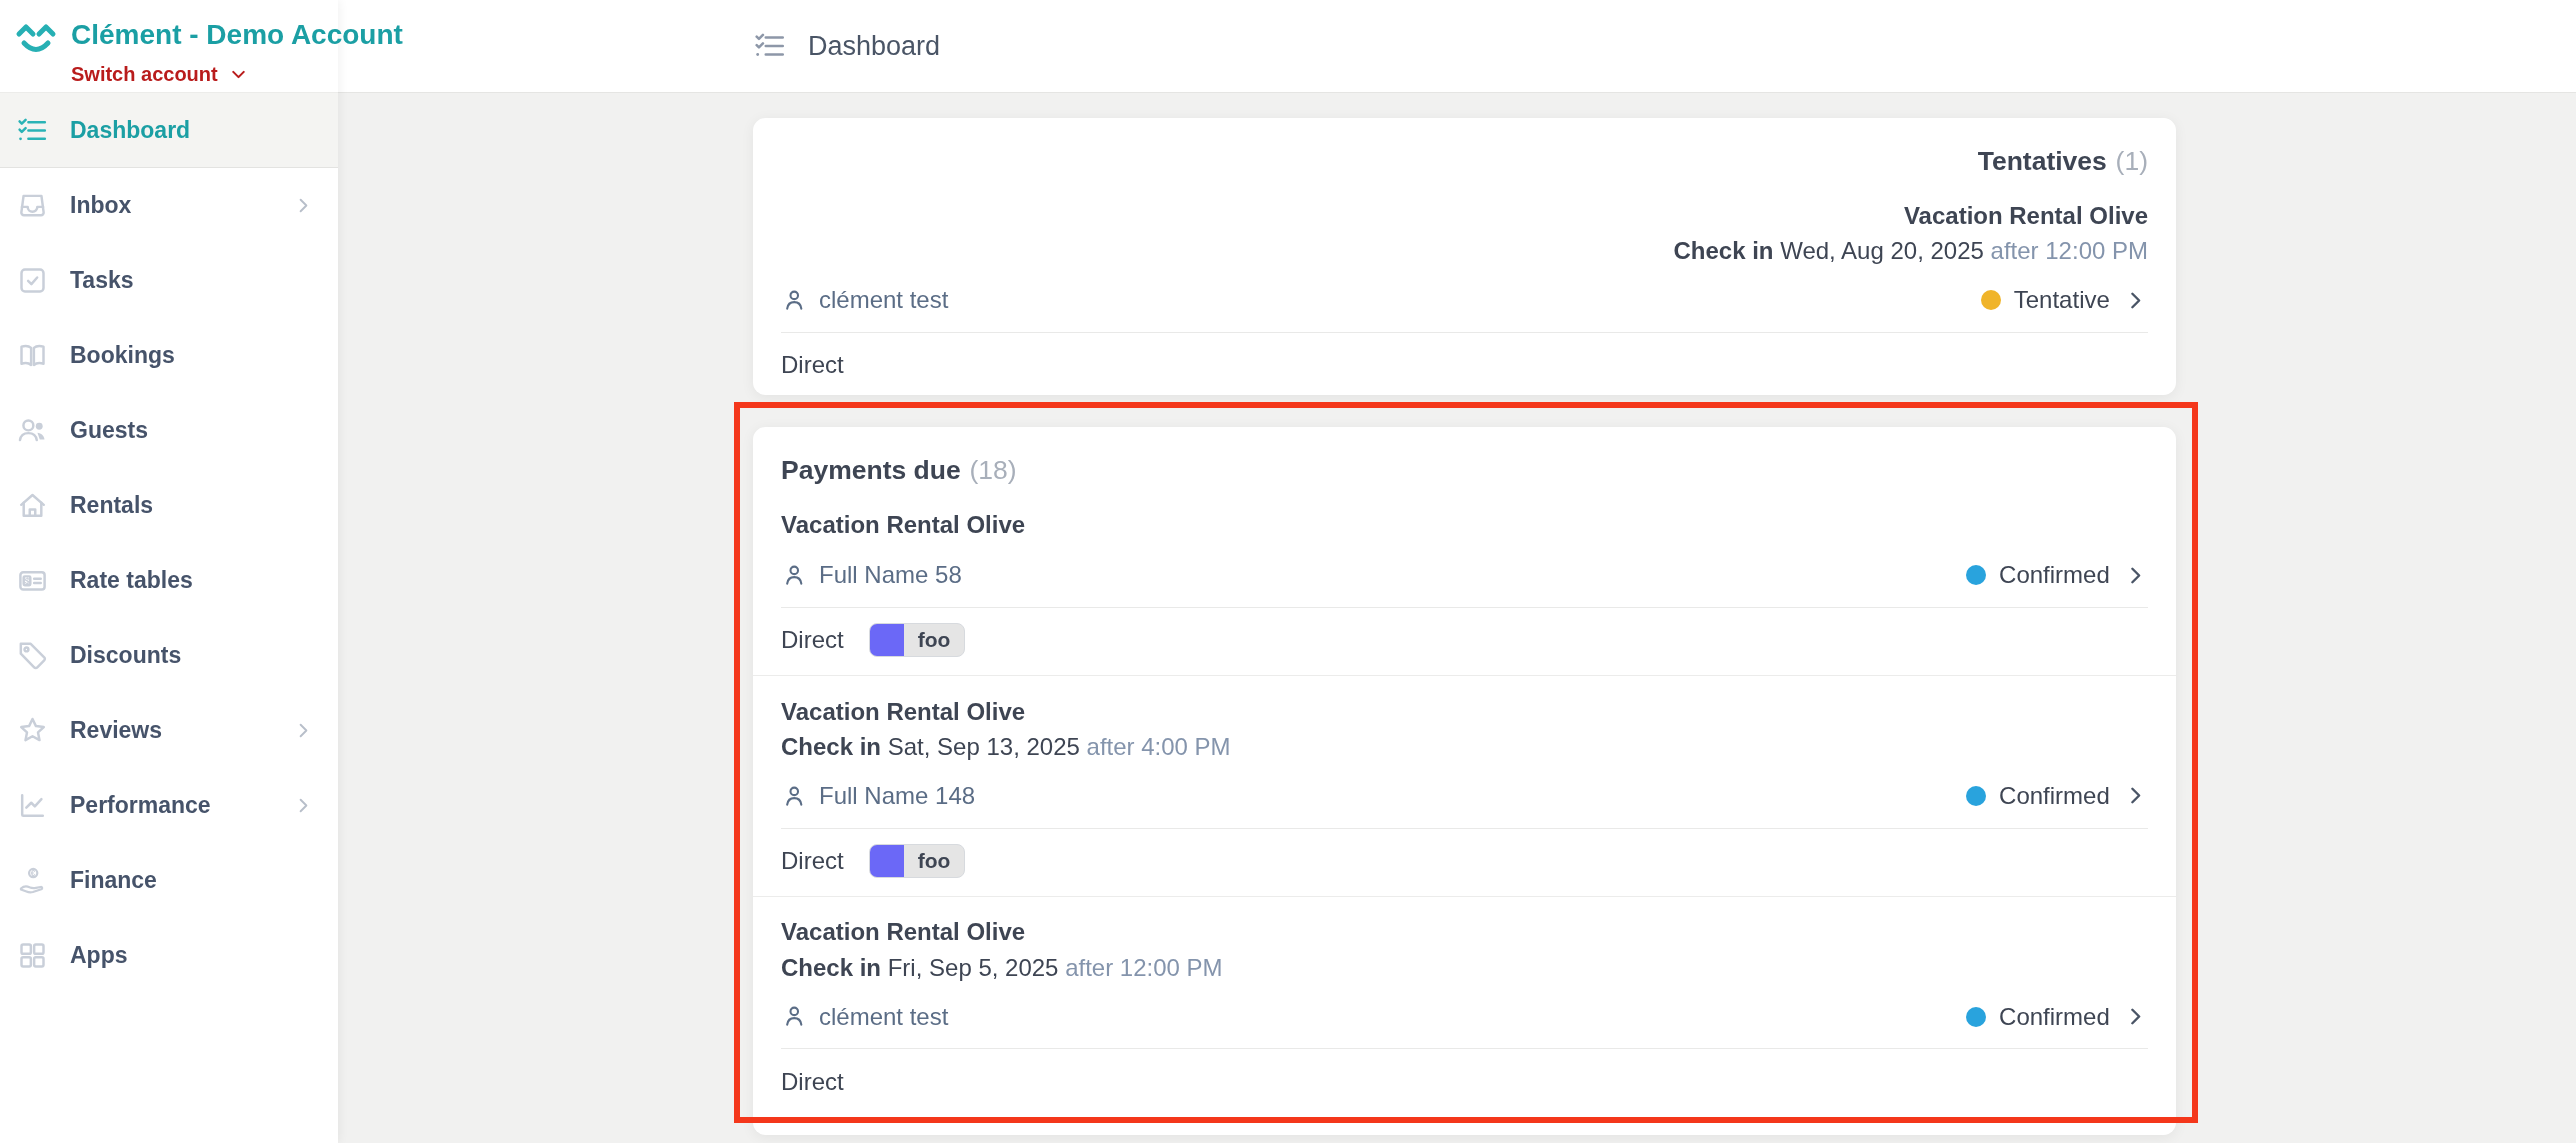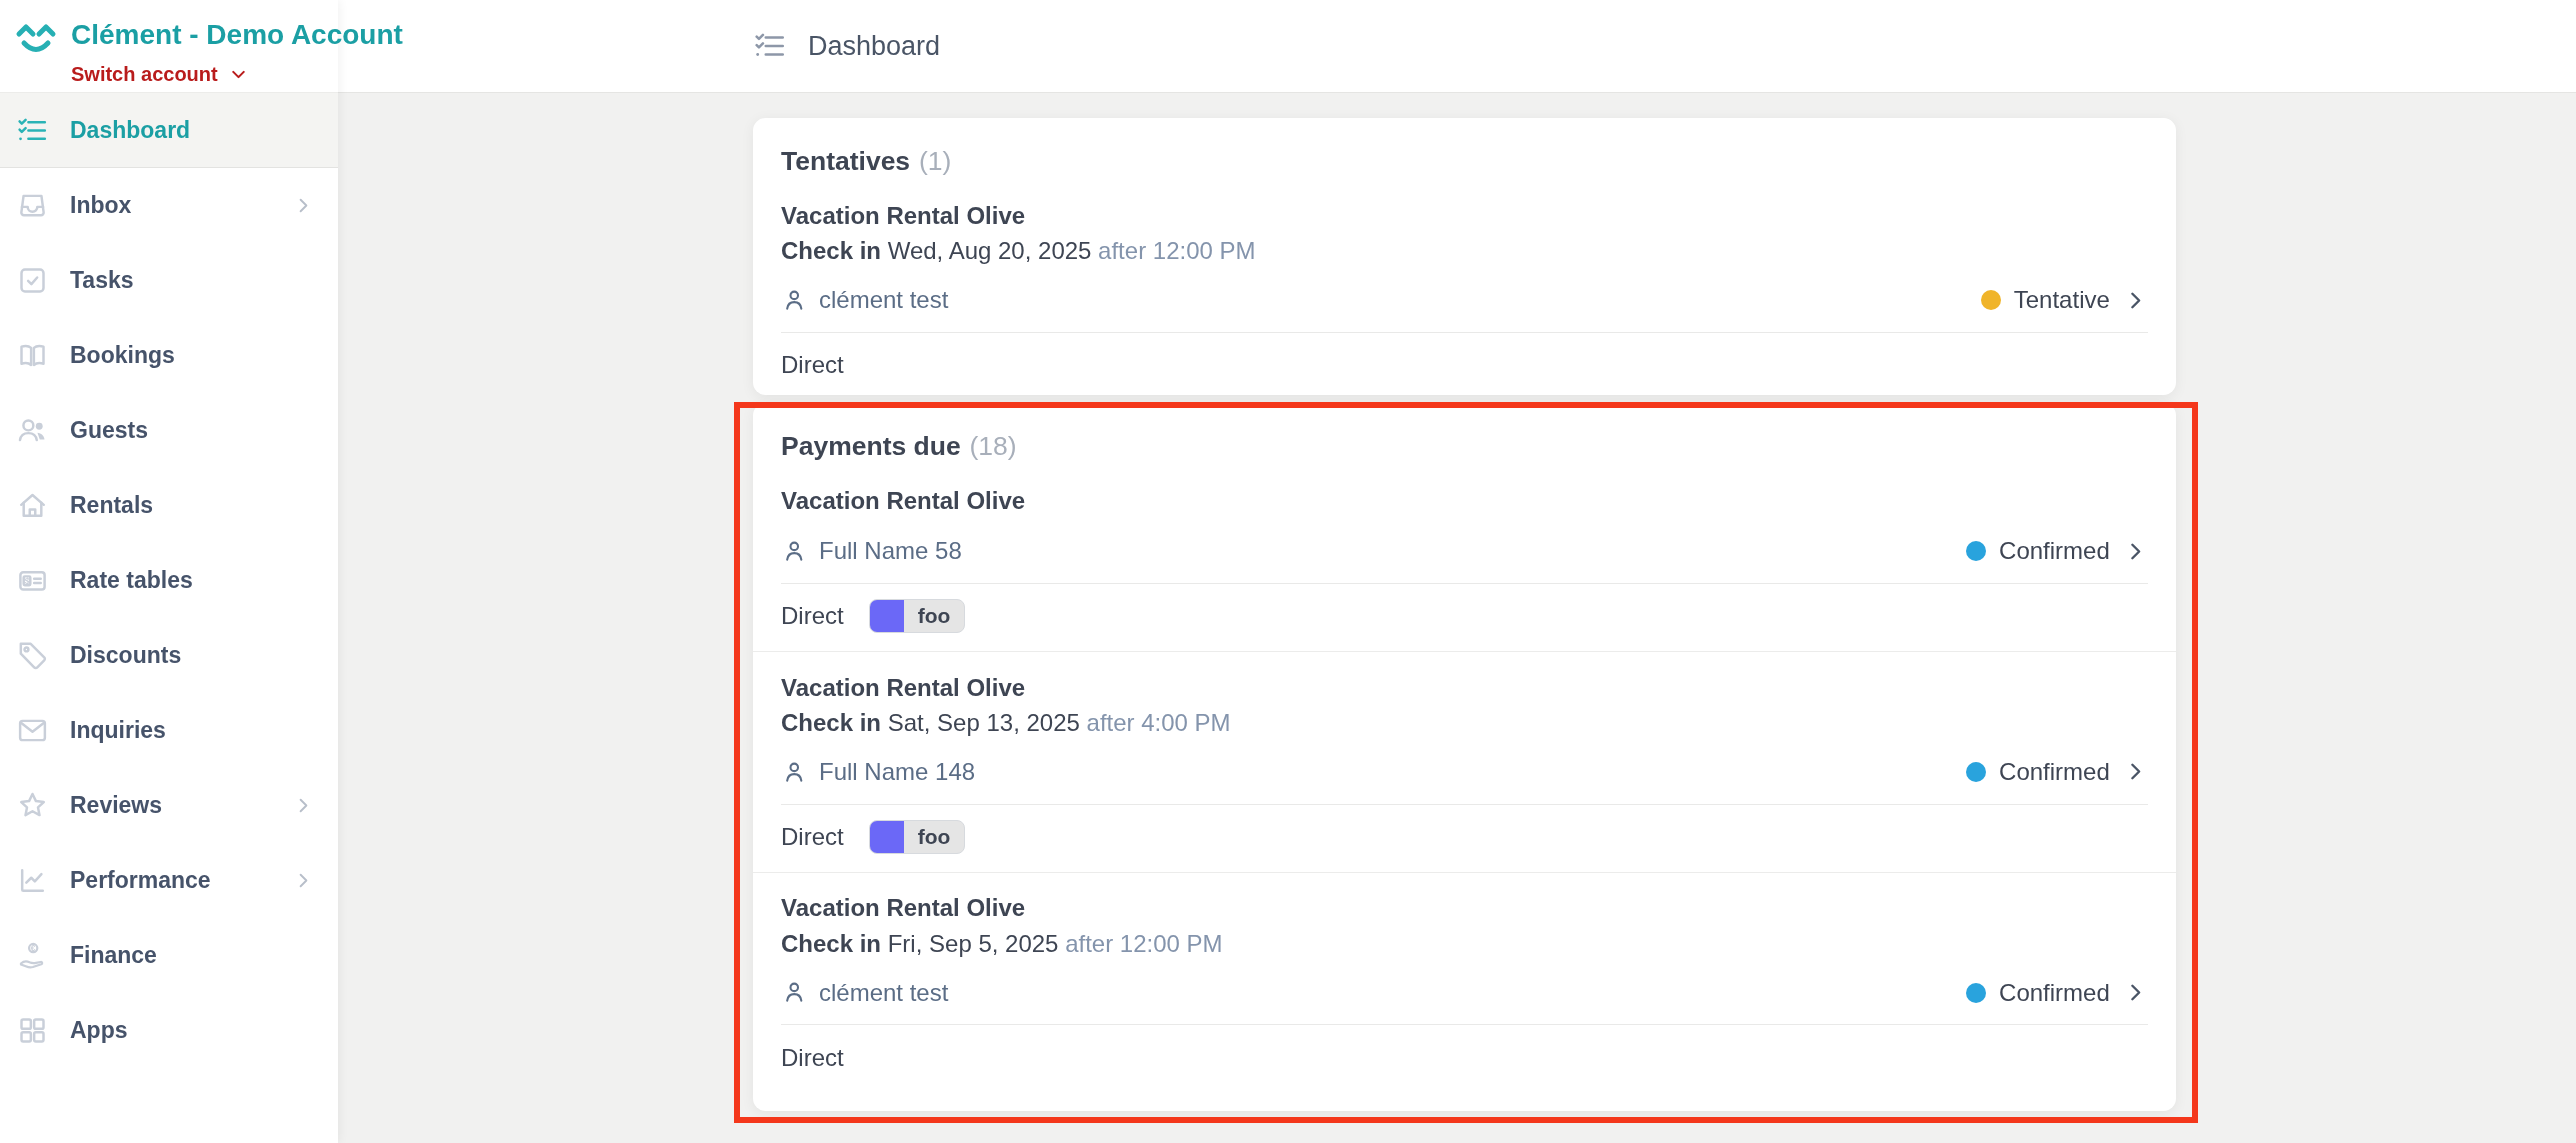--- a/index.html
+++ b/index.html
@@ -34,21 +34,21 @@
   .topbar-title { margin-left:415px; display:flex; align-items:center; gap:21px; }
   .topbar-title .ticon { width:34px; height:34px; color:#8d97a8; }
   .topbar-title .ttext { font-size:27px; color:#4a5566; }
   .content { padding:25px 0 0 415px; }
   .card {
     width:1423px; background:#ffffff; border-radius:12.4px;
     box-shadow:0 2.6px 14px rgba(0,0,0,0.06);
   }
   .card-title { padding:28px 28px 3.5px; font-size:26.5px; font-weight:600; color:#3e4553; }
   .card-title .count { color:#a8afba; font-weight:400; margin-left:8.8px; }
-  .card.tentatives { margin-bottom:8px; }
+  .card.tentatives { margin-bottom:32px;text-align:right; }
   .card.payments { height:708px; overflow:hidden; }
   .booking { padding:19.4px 28px 12.4px; }
   .card.payments .booking { padding-bottom:17.6px; }
   .b-rental { font-size:24px; font-weight:700; color:#3e4553; line-height:1.3; }
   .b-checkin { font-size:24px; color:#3e4553; margin-top:6.2px; }
   .b-bold { font-weight:700; }
   .b-muted { color:#8494ac; }
   .guest-row { display:flex; align-items:center; margin-top:21px; }
   .guest { display:flex; align-items:center; gap:11.5px; color:#5b6d86; font-size:24px; }
   .person { width:26.5px; height:26.5px; color:#5b6d86; }
@@ -158,27 +158,20 @@
     </div>
 
     <div class="nav-item">
       <svg class="nicon" viewBox="0 0 24 24" fill="none" stroke="currentColor" stroke-width="1.8" stroke-linecap="round" stroke-linejoin="round">
         <path d="M3.5 3.5h7.2l9.8 9.8a1.6 1.6 0 0 1 0 2.3l-5 5a1.6 1.6 0 0 1-2.3 0L3.5 10.7z"></path>
           <circle cx="7.6" cy="7.6" r="1.4"></circle>
       </svg>
       <span class="nlabel">Discounts</span>
     </div>
 
-    <div class="nav-item">
-      <svg class="nicon" viewBox="0 0 24 24" fill="none" stroke="currentColor" stroke-width="1.8" stroke-linecap="round" stroke-linejoin="round">
-        <rect x="3" y="5" width="18" height="14" rx="1.8"></rect>
-          <path d="M3.6 6.3L12 12.9l8.4-6.6"></path>
-      </svg>
-      <span class="nlabel">Inquiries</span>
-    </div>
 
     <div class="nav-item">
       <svg class="nicon" viewBox="0 0 24 24" fill="none" stroke="currentColor" stroke-width="1.8" stroke-linecap="round" stroke-linejoin="round">
         <path d="M12 3.6l2.5 5.2 5.7.7-4.2 3.9 1.1 5.6L12 16.2 6.9 19l1.1-5.6-4.2-3.9 5.7-.7z"></path>
       </svg>
       <span class="nlabel">Reviews</span>
       <svg class="nchev" viewBox="0 0 24 24" fill="none" stroke="currentColor" stroke-width="2" stroke-linecap="round" stroke-linejoin="round">
           <path d="M9 6l6 6-6 6"></path>
         </svg>
     </div>

